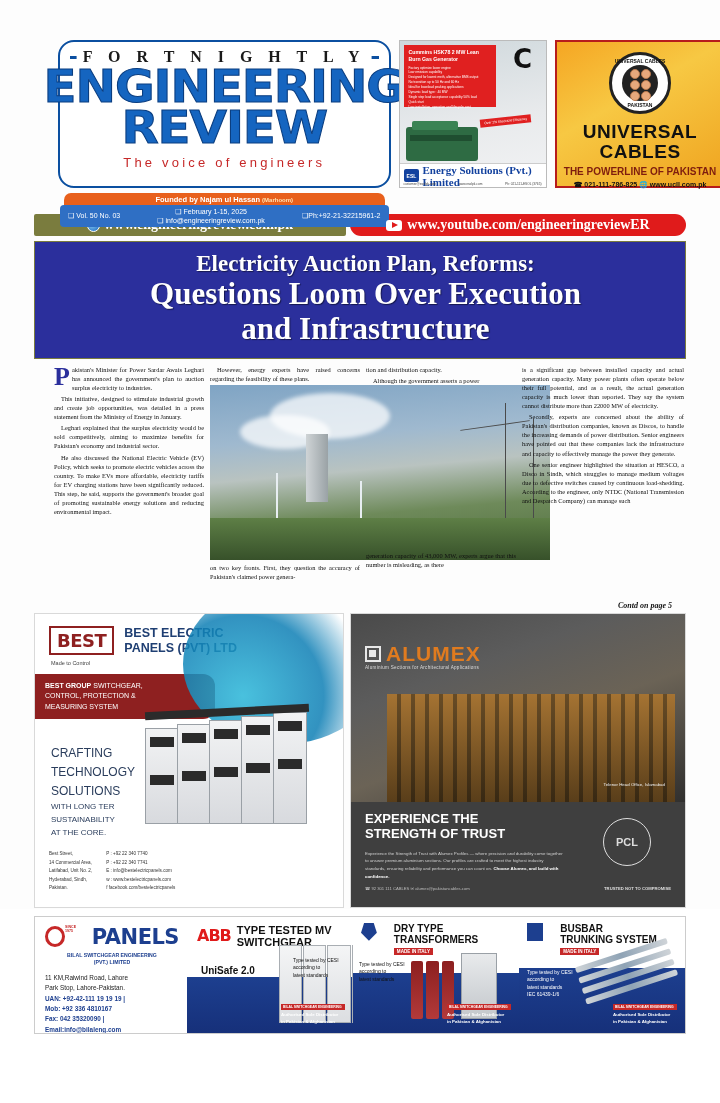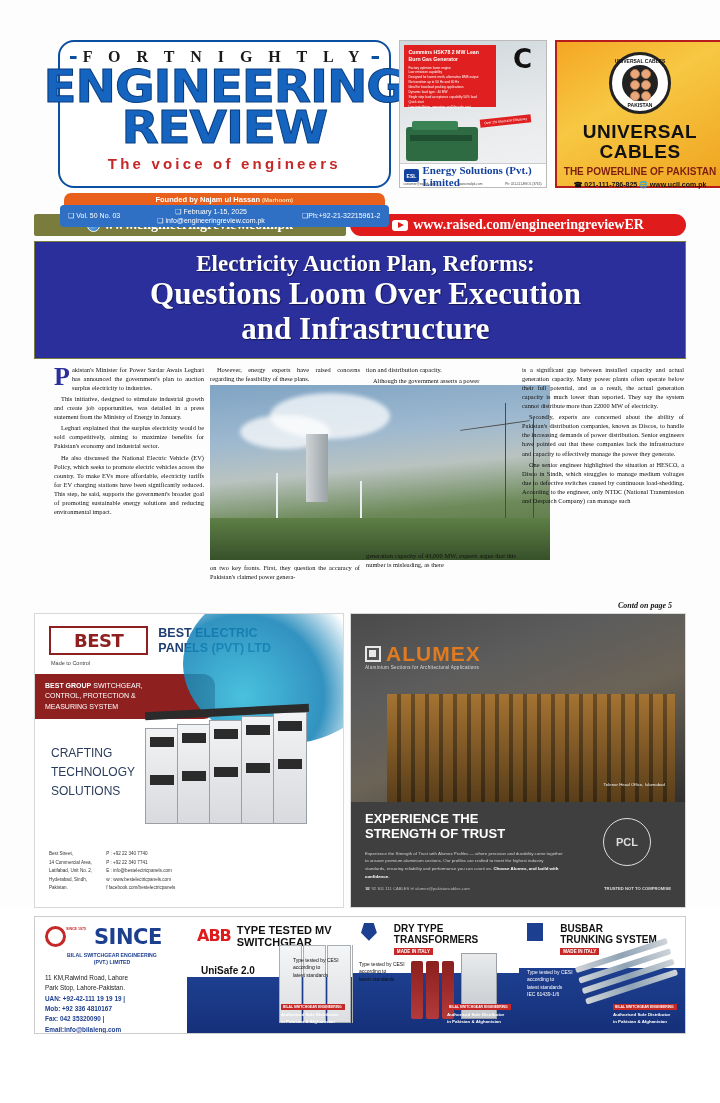--- a/index.html
+++ b/index.html
@@ -62,21 +62,21 @@
     color: #1565c0;
     -webkit-text-stroke: 1px #0b3e80;
     letter-spacing: -1px;
     line-height: 0.92;
   }
   .brand1 { font-size: 44px; margin-top: 2px; transform: scaleX(1.1); }
   .brand2 { font-size: 44px; margin-top: 1px; transform: scaleX(1.1); }
   .tagline {
     text-align: center;
     font-family: "Liberation Sans", sans-serif;
-    font-size: 15px; font-weight: bold;
+    font-size: 13px; font-weight: normal;
     letter-spacing: 3.2px; color: #c62828;
     margin-top: 6px;
   }
   .founded-bar {
     position: absolute; left: 4px; right: 4px; bottom: -20px;
     height: 13px; background: #e8601c;
     border-radius: 7px 7px 0 0;
     color: #fff; font-family: "Liberation Sans", sans-serif;
     font-size: 7.5px; font-weight: bold;
     text-align: center; line-height: 13px;
@@ -310,21 +310,21 @@
   }
 
   
   .adrow2 { display: flex; gap: 6px; margin-top: 8px; height: 295px; }
   .ad-best {
     flex: 0 0 310px; background: #fff; border: 1px solid #d9d9d9;
     position: relative; overflow: hidden;
   }
   .best-head { display:flex; align-items:flex-start; padding: 12px 10px 0 14px; }
   .best-badge {
-    border: 2.5px solid #8e2020; padding: 2px 23px; background:#fff;
+    border: 2.5px solid #8e2020; padding: 2px 6px; background:#fff;
   }
   .best-badge span {
     font-family: "DejaVu Sans", sans-serif; font-weight: bold;
     font-size: 18px; color: #8e2020; letter-spacing: -0.5px;
   }
   .best-title {
     margin-left: 10px;
     font-family: "Liberation Sans", sans-serif; font-weight: bold;
     font-size: 12.5px; color: #1f3f73; line-height: 1.25;
   }
@@ -662,21 +662,21 @@
     </div>
   </div>
 
   <div class="webbar">
     <div class="web-left">
       <span class="globe"></span>
       <span class="t">www.engineeringreview.com.pk</span>
     </div>
     <div class="web-right">
       <span class="yt"></span>
-      <span class="t">www.raised.com/engineeringreviewER</span>
+      <span class="t">www.youtube.com/engineeringreviewER</span>
     </div>
   </div>
 
   <div class="headline">
     <div class="hl1">Electricity Auction Plan, Reforms:</div>
     <div class="hl2" style="white-space:pre-line">Questions Loom Over Execution
 and Infrastructure</div>
   </div>
 
   <div class="article">
@@ -737,20 +737,23 @@
       <div class="best-redband">
         <b>BEST GROUP</b>
         <span style="white-space:pre-line">SWITCHGEAR,
 CONTROL, PROTECTION &amp;
 MEASURING SYSTEM</span>
       </div>
       <div class="best-slogan">
         <div style="white-space:pre-line">CRAFTING
 TECHNOLOGY
 SOLUTIONS</div>
+        <div class="sm" style="white-space:pre-line">WITH LONG TER
+SUSTAINABILITY
+AT THE CORE.</div>
       </div>
       <div class="best-panels">
         <div class="panel-unit" style="left:0px;top:16px;height:96px;"></div>
         <div class="panel-unit" style="left:32px;top:12px;height:100px;"></div>
         <div class="panel-unit" style="left:64px;top:8px;height:104px;"></div>
         <div class="panel-unit" style="left:96px;top:4px;height:108px;"></div>
         <div class="panel-unit" style="left:128px;top:0px;height:112px;"></div>
         <div style="position:absolute;left:0;top:-4px;width:164px;height:8px;background:#2b2b2b;transform:rotate(-3deg);"></div>
       </div>
       <div class="best-contact">
@@ -794,21 +797,21 @@
       </div>
     </div>
   </div>
 
   <div class="adrow3">
 
     <div class="bilal">
       <div class="bilal-logo">
         <span class="bilal-gear"></span>
         <span class="bilal-since">SINCE 1975</span>
-        <span class="bilal-name">SINCE</span>
+        <span class="bilal-name">PANELS</span>
       </div>
       <div class="bilal-sub" style="white-space:pre-line">BILAL SWITCHGEAR ENGINEERING
 (PVT.) LIMITED</div>
       <div class="bilal-addr">
         <div class="reg" style="white-space:pre-line">11 KM,Raiwind Road, Lahore
 Park Stop, Lahore-Pakistan.</div>
         <div>UAN: +92-42-111 19 19 19 |</div>
         <div>Mob: +92 336 4810167</div>
         <div>Fax: 042 35320090 |</div>
         <div>Email:info@bilaleng.com</div>

